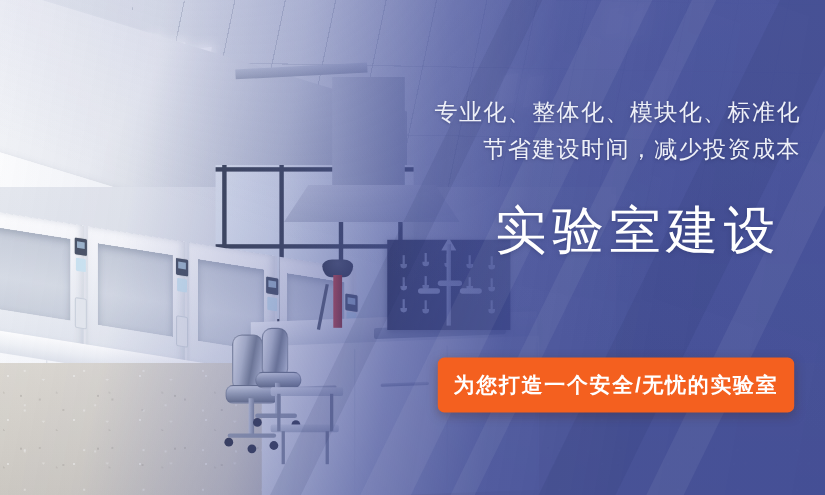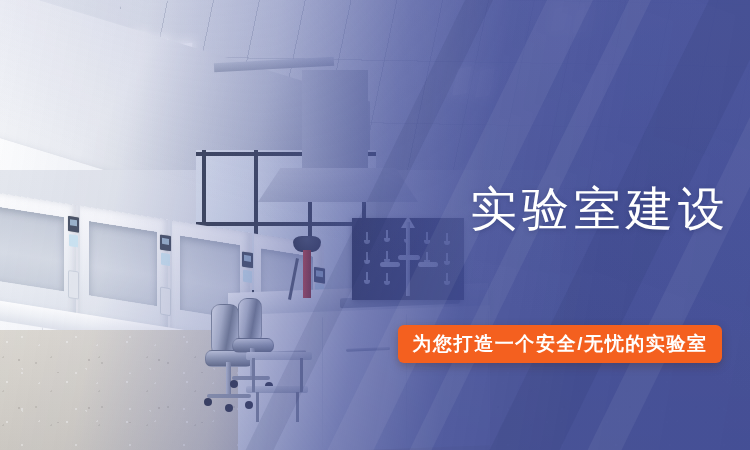--- a/index.html
+++ b/index.html
@@ -224,33 +224,33 @@
   .streak.dark{background:rgba(30,38,86,.10);}
 
   
   #copy{position:absolute;right:22px;top:86px;width:420px;text-align:right;}
   .sub-line{
     color:#eef0f8;font-size:21px;line-height:34px;letter-spacing:1.2px;
     font-weight:400;text-shadow:0 1px 3px rgba(30,36,80,.45);
     white-space:nowrap;
   }
   #headline-thin{
-    position:absolute;right:20px;top:182px;
+    position:absolute;right:40px;top:182px;
     color:#ffffff;font-size:47px;line-height:54px;letter-spacing:5px;
     font-weight:300;white-space:nowrap;
     text-shadow:0 1px 5px rgba(30,36,80,.35);
   }
   #headline-bold{
     position:absolute;right:22px;top:233px;
     color:#ffffff;font-size:56px;line-height:66px;letter-spacing:2px;
     font-weight:bold;white-space:nowrap;
     text-shadow:0 2px 8px rgba(30,36,80,.45);
   }
   #cta{
-    position:absolute;left:398px;top:325px;width:324px;height:38px;
+    position:absolute;left:398px;top:325px;width:324px;height:50px;
     background:#f4601f;border-radius:6px;
     display:flex;align-items:center;justify-content:center;
     box-shadow:0 3px 10px rgba(60,30,10,.28);
     cursor:pointer;
     text-align:right;
   }
   #cta-label{
     color:#ffffff;font-size:19px;font-weight:bold;letter-spacing:1.6px;
     white-space:nowrap;
   }
@@ -412,20 +412,24 @@
   <div id="tint-warm"></div>
 
   <div id="streaks">
     <div class="streak" style="left:430px;top:-40px;width:46px;height:560px;"></div>
     <div class="streak" style="left:512px;top:-40px;width:22px;height:560px;"></div>
     <div class="streak dark" style="left:592px;top:-40px;width:70px;height:560px;"></div>
     <div class="streak" style="left:690px;top:-40px;width:34px;height:560px;"></div>
     <div class="streak dark" style="left:348px;top:-40px;width:28px;height:560px;"></div>
   </div>
 
+  <div id="copy">
+    <div class="sub-line">专业化、整体化、模块化、标准化</div>
+    <div class="sub-line">节省建设时间，减少投资成本</div>
+  </div>
 
   <div id="headline-thin">实验室建设</div>
 
   <div id="cta">
     <span id="cta-label">为您打造一个安全/无忧的实验室</span>
   </div>
 
 </div>
 
 </body></html>

